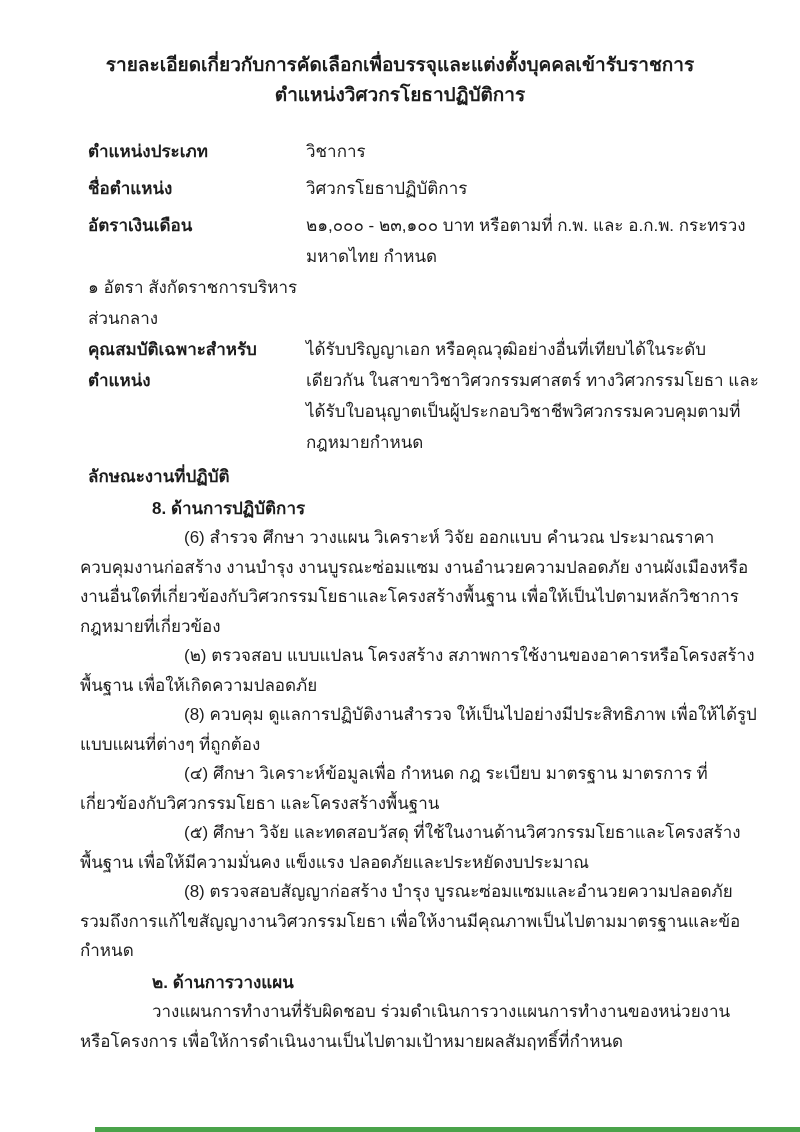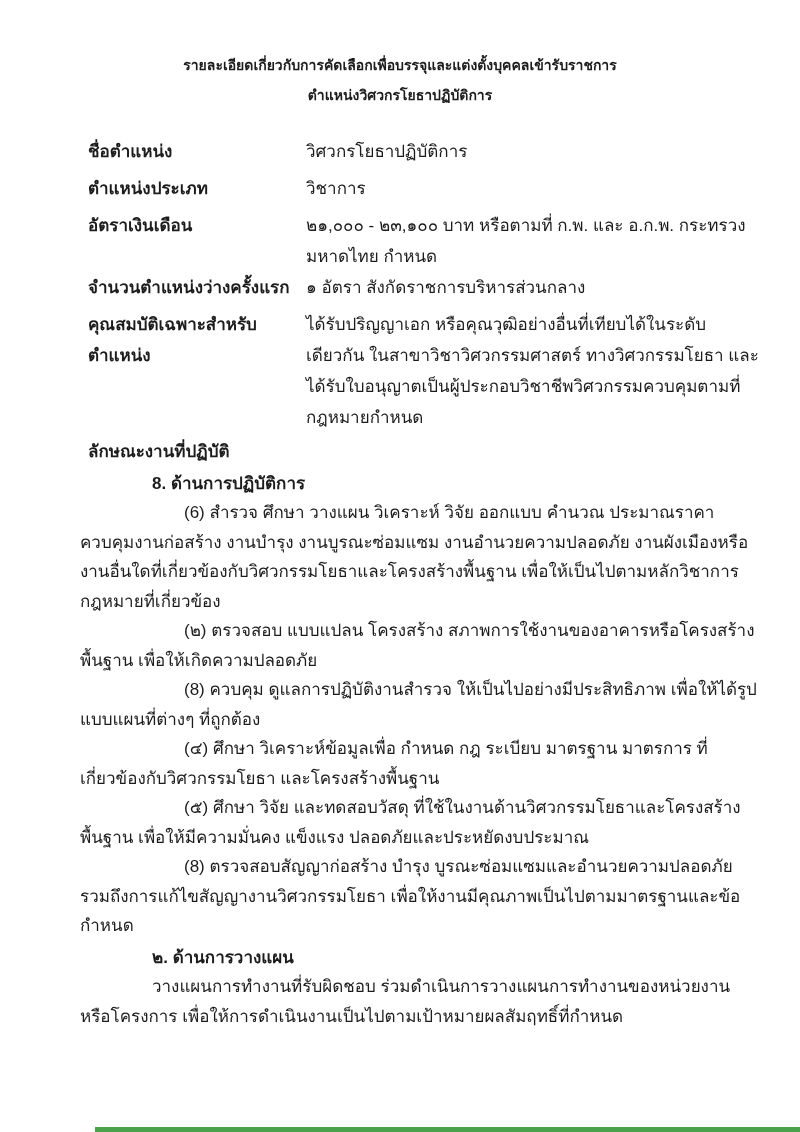--- a/index.html
+++ b/index.html
@@ -14,21 +14,21 @@
     background: #ffffff;
     overflow: hidden;
     font-family: "Liberation Sans", "DejaVu Sans", sans-serif;
     color: #1c1c1c;
     font-size: 17px;
   }
   .doc-header {
     padding-top: 50px;
     text-align: center;
     font-weight: bold;
-    font-size: 14px;
+    font-size: 19px;
     line-height: 30px;
   }
   .fields {
     margin: 26px 40px 0 88px;
   }
   .field-row {
     display: grid;
     grid-template-columns: 218px 1fr;
     align-items: start;
     min-height: 37px;
@@ -75,33 +75,32 @@
 
 <div class="page">
 
   <div class="doc-header">
     <div>รายละเอียดเกี่ยวกับการคัดเลือกเพื่อบรรจุและแต่งตั้งบุคคลเข้ารับราชการ</div>
     <div>ตำแหน่งวิศวกรโยธาปฏิบัติการ</div>
   </div>
 
   <div class="fields">
     <div class="field-row">
+      <div class="label">ตำแหน่งประเภท</div>
+      <div class="value">วิชาการ</div>
+    </div>
+    <div class="field-row">
       <div class="label">ชื่อตำแหน่ง</div>
       <div class="value">วิศวกรโยธาปฏิบัติการ</div>
-    </div>
-    <div class="field-row">
-      <div class="label">ตำแหน่งประเภท</div>
-      <div class="value">วิชาการ</div>
     </div>
     <div class="field-row">
       <div class="label">อัตราเงินเดือน</div>
       <div class="value">๒๑,๐๐๐ - ๒๓,๑๐๐ บาท หรือตามที่ ก.พ. และ อ.ก.พ. กระทรวงมหาดไทย กำหนด</div>
     </div>
     <div class="field-row">
-      <div class="label">จำนวนตำแหน่งว่างครั้งแรก</div>
       <div class="value">๑ อัตรา  สังกัดราชการบริหารส่วนกลาง</div>
     </div>
     <div class="field-row">
       <div class="label">คุณสมบัติเฉพาะสำหรับตำแหน่ง</div>
       <div class="value">ได้รับปริญญาเอก หรือคุณวุฒิอย่างอื่นที่เทียบได้ในระดับเดียวกัน ในสาขาวิชาวิศวกรรมศาสตร์ ทางวิศวกรรมโยธา และได้รับใบอนุญาตเป็นผู้ประกอบวิชาชีพวิศวกรรมควบคุมตามที่กฎหมายกำหนด</div>
     </div>
   </div>
 
   <div class="body-col">
     <div class="h-left" style="margin-left:8px; margin-bottom:2px;">ลักษณะงานที่ปฏิบัติ</div>

